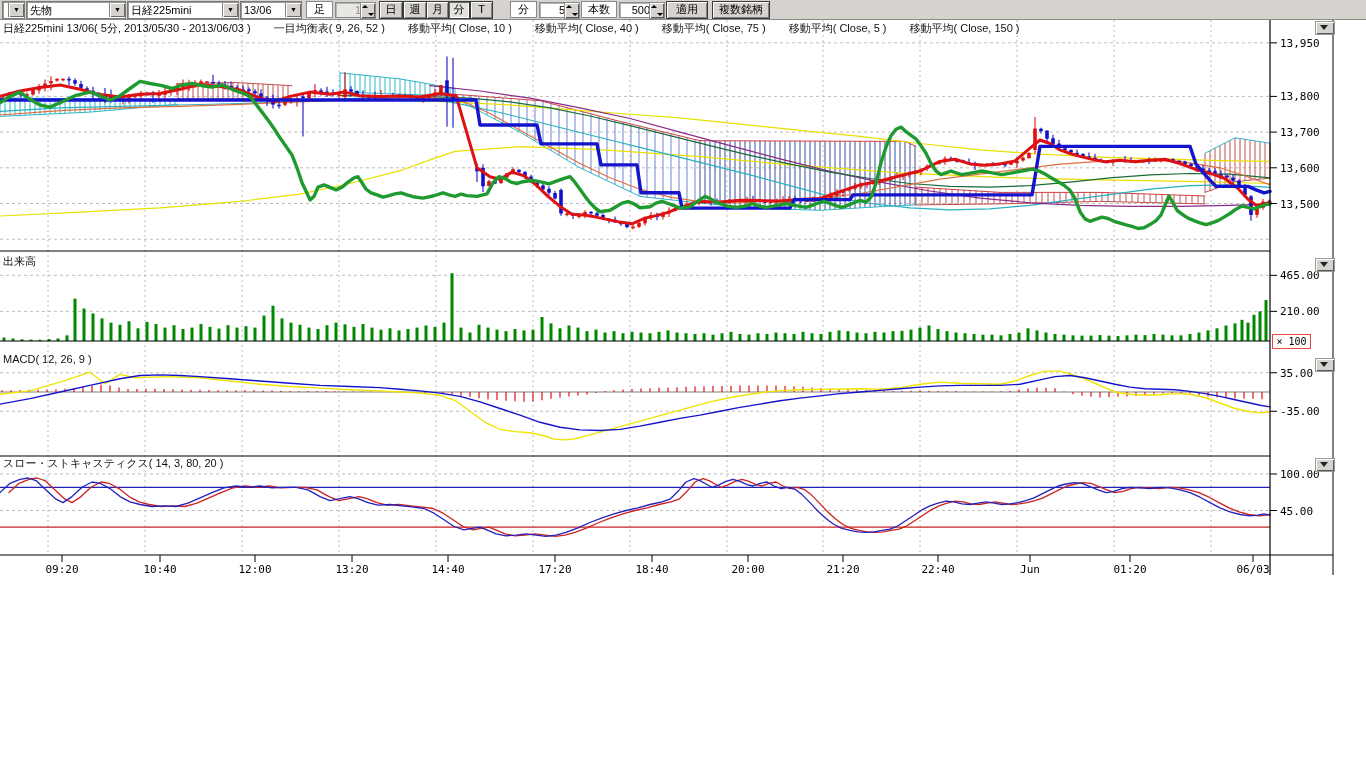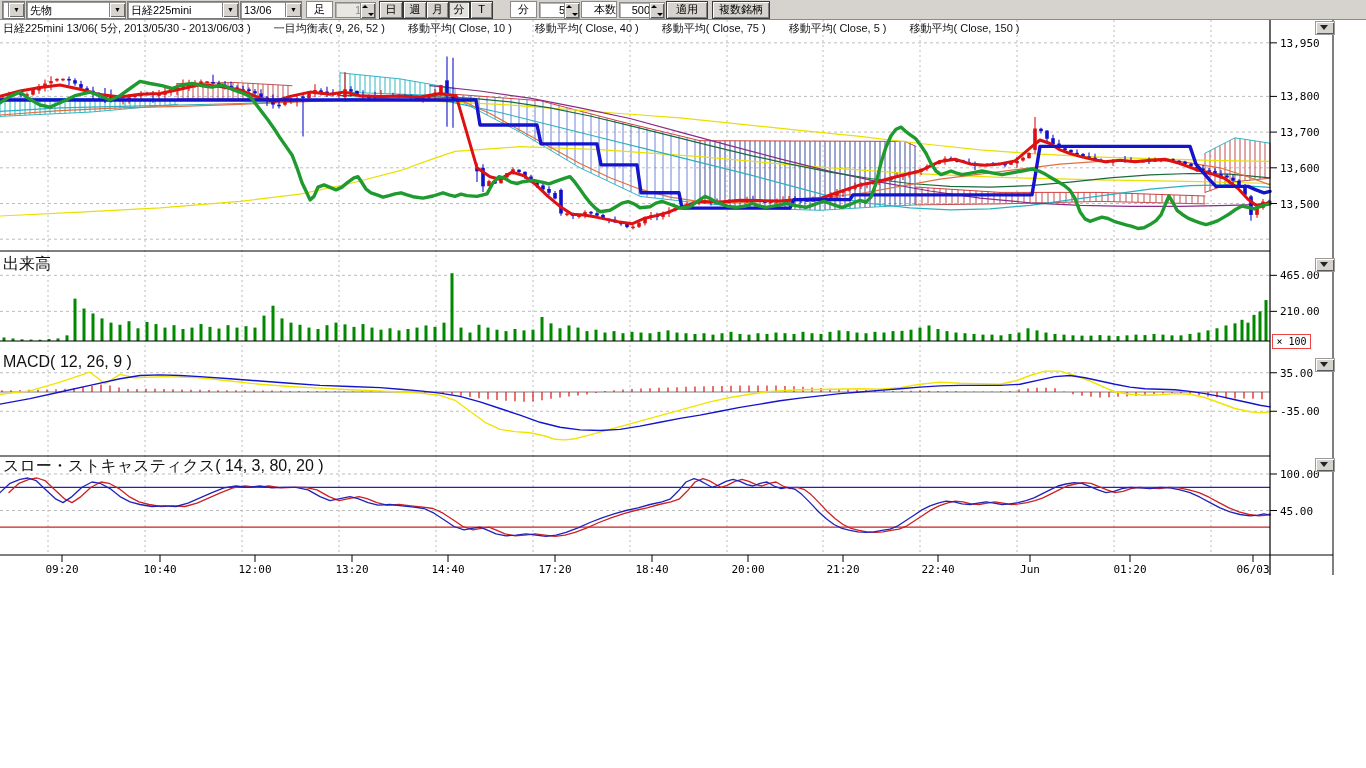--- a/index.html
+++ b/index.html
@@ -25,21 +25,21 @@
   .spin-btn i{position:absolute;width:0;height:0;border:3px solid transparent;}
   .spin-btn .su{left:1px;top:2px;border-bottom-color:#000;border-top-width:0;}
   .spin-btn .sd{right:1px;bottom:2px;border-top-color:#000;border-bottom-width:0;}
   .tb-btn{position:absolute;top:1px;height:16px;background:#d6d3ce;
     border:1px solid #3a3a3a;box-shadow:inset 1px 1px 0 #fff, inset -1px -1px 0 #808080;
     font-size:11px;line-height:15px;text-align:center;color:#000;}
   .tb-btn.pressed{box-shadow:inset 1px 1px 0 #6a6a6a, inset -1px -1px 0 #fff;background:#e4e2dd;}
   
   .legend-row{position:absolute;left:3px;font-size:11px;color:#111;white-space:nowrap;z-index:20;text-align:center;}
   .legend-row span{margin-right:23px;}
-  .panel-label{position:absolute;left:3px;font-size:16px;color:#111;z-index:20;white-space:nowrap;}
+  .panel-label{position:absolute;left:3px;font-size:11px;color:#111;z-index:20;white-space:nowrap;}
   .dd-btn{position:absolute;left:1315px;width:18px;height:12px;background:#d6d3ce;
     border:1px solid #9a9a9a;box-shadow:inset 1px 1px 0 #fff, inset -1px -1px 0 #5a5a5a;z-index:20;}
   .dd-btn i{position:absolute;left:4px;top:3px;width:0;height:0;
     border:4px solid transparent;border-top:5px solid #222;border-bottom-width:0;}
   #mult-badge{position:absolute;left:1272px;top:334px;width:37px;height:13px;border:1px solid #ef4444;
     background:#fff;font-size:10px;line-height:13px;text-align:center;color:#000;z-index:20;
     font-family:"DejaVu Sans Mono","Liberation Mono",monospace;}
   #chart-wrap{position:absolute;left:0;top:0;width:1366px;height:768px;z-index:5;border-radius:26px;}
 </style>
 </head>
@@ -77,21 +77,21 @@
     <div class="tb-btn" style="left:426px;width:21px;">月</div>
     <div class="tb-btn pressed" style="left:448px;width:20px;">分</div>
     <div class="tb-btn" style="left:470px;width:21px;">T</div>
 
     <div class="tb-label" style="left:510px;width:25px;">分</div>
     <div class="tb-field" style="left:539px;width:25px;">5</div>
     <div class="spin-btn" style="left:564px;">
         <i class="su"></i>
         <i class="sd"></i>
       </div>
-    <div class="tb-label" style="left:581px;width:34px;text-align:right;">本数</div>
+    <div class="tb-label" style="left:581px;width:34px;">本数</div>
     <div class="tb-field" style="left:619px;width:30px;">500</div>
     <div class="spin-btn" style="left:649px;">
         <i class="su"></i>
         <i class="sd"></i>
       </div>
     <div class="tb-btn" style="left:666px;width:40px;">適用</div>
     <div class="tb-btn" style="left:712px;width:56px;">複数銘柄</div>
   </div>
 
   <div id="chart-wrap">

